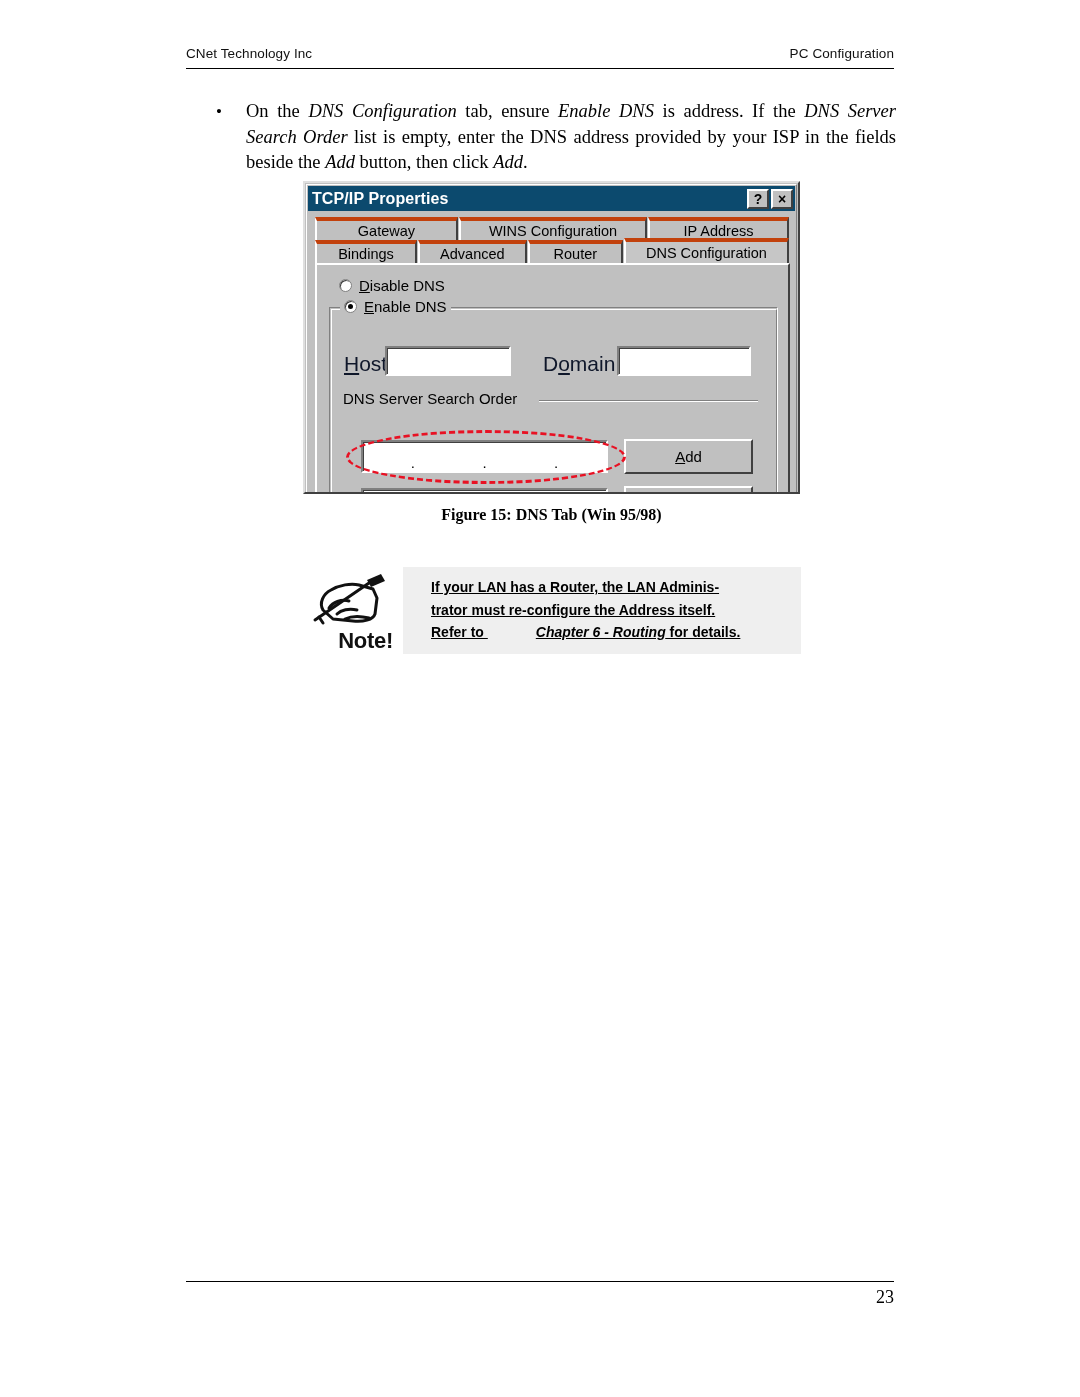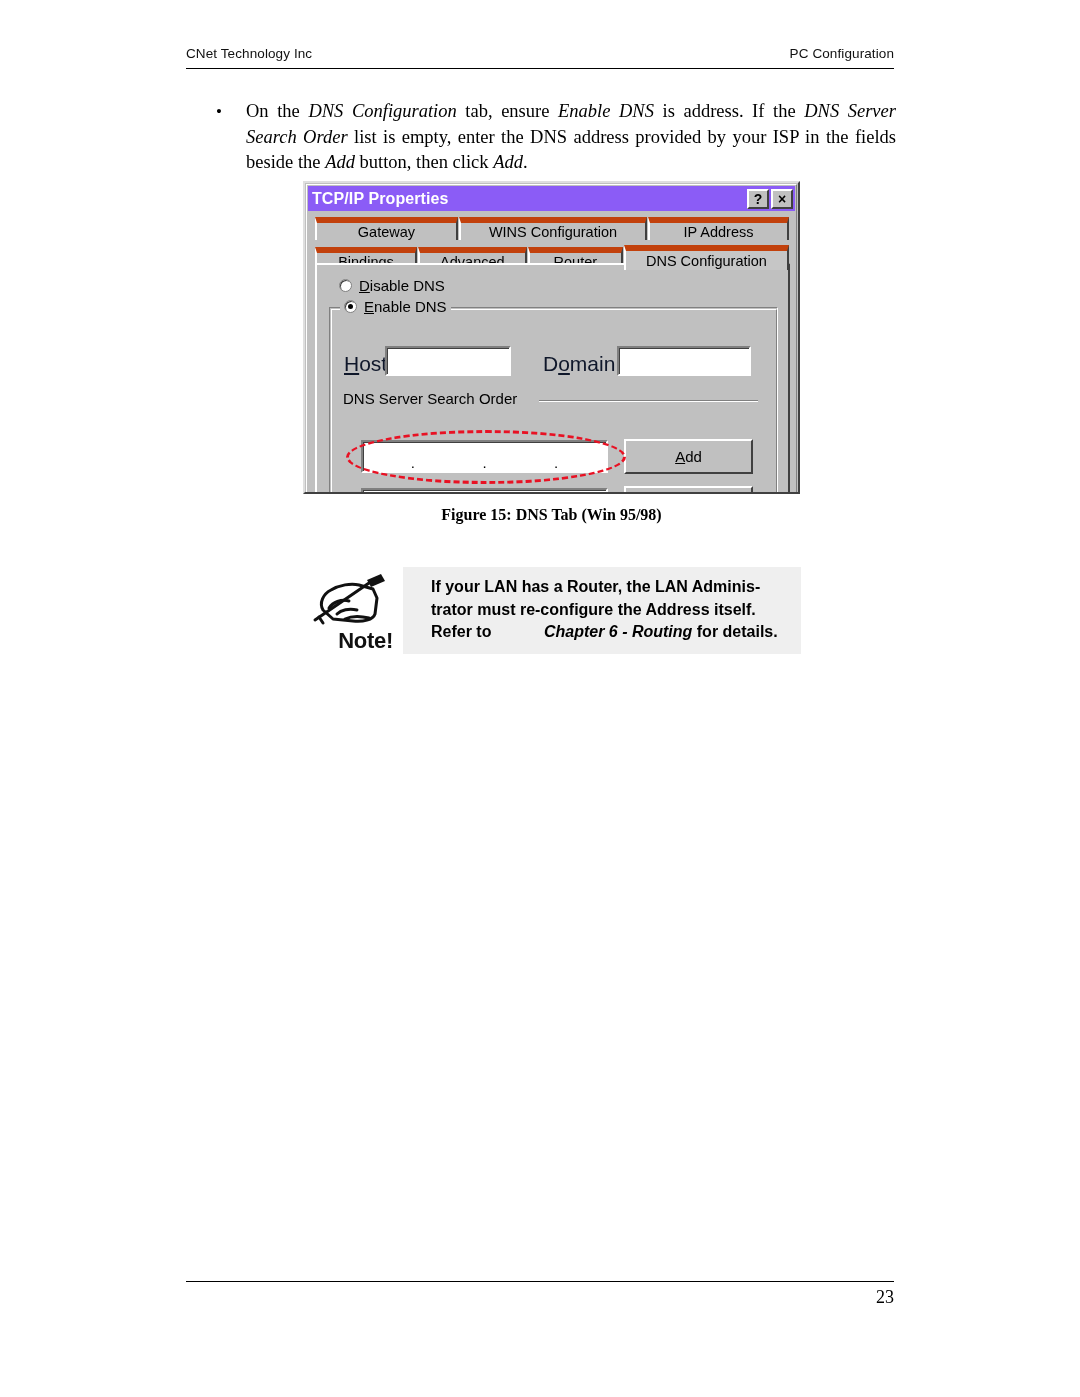--- a/index.html
+++ b/index.html
@@ -91,21 +91,21 @@
     border-top: 1px solid #ffffff;
     border-right: 1px solid #808080;
     box-sizing: border-box;
   }
   .titlebar {
     position: absolute;
     left: 3px;
     top: 3px;
     right: 3px;
     height: 25px;
-    background: #8b5cf6;
+    background: #0c4a6e;
     display: flex;
     align-items: center;
     padding: 0 2px 0 4px;
     box-sizing: border-box;
   }
   .titlebar-text {
     color: #ffffff;
     font-size: 16px;
     font-weight: bold;
     letter-spacing: 0.1px;
@@ -132,26 +132,26 @@
   }
 
   
   .tabrow {
     position: absolute;
     left: 10px;
     right: 8px;
     display: flex;
   }
   .tabrow-top { top: 34px; }
-  .tabrow-bottom { top: 64px; }
+  .tabrow-bottom { top: 57px; }
   .tab {
     height: 23px;
     background: #c0c0c0;
     border-left: 2px solid #ffffff;
-    border-top: 6px solid #c2410c;
+    border-top: 4px solid #c2410c;
     border-right: 2px solid #404040;
     border-bottom: none;
     box-sizing: border-box;
     display: flex;
     align-items: center;
     justify-content: center;
     font-size: 14.5px;
     color: #000;
     margin-right: 1px;
     white-space: nowrap;
@@ -373,25 +373,26 @@
     left: 100px;
     top: 0;
     right: 0;
     height: 87px;
     background: #efefef;
     box-sizing: border-box;
     padding: 9px 10px 0 28px;
   }
   .note-line {
     font-family: "Liberation Sans", sans-serif;
-    font-size: 16px;
+    font-size: 14px;
     font-weight: bold;
     line-height: 22.5px;
     color: #000;
     white-space: nowrap;
+    text-decoration: underline;
   }
   .note-line em { font-style: italic; margin-left: 48px; }
 
   
   .footer-rule {
     position: absolute;
     left: 186px;
     top: 1281px;
     width: 708px;
     height: 1px;

